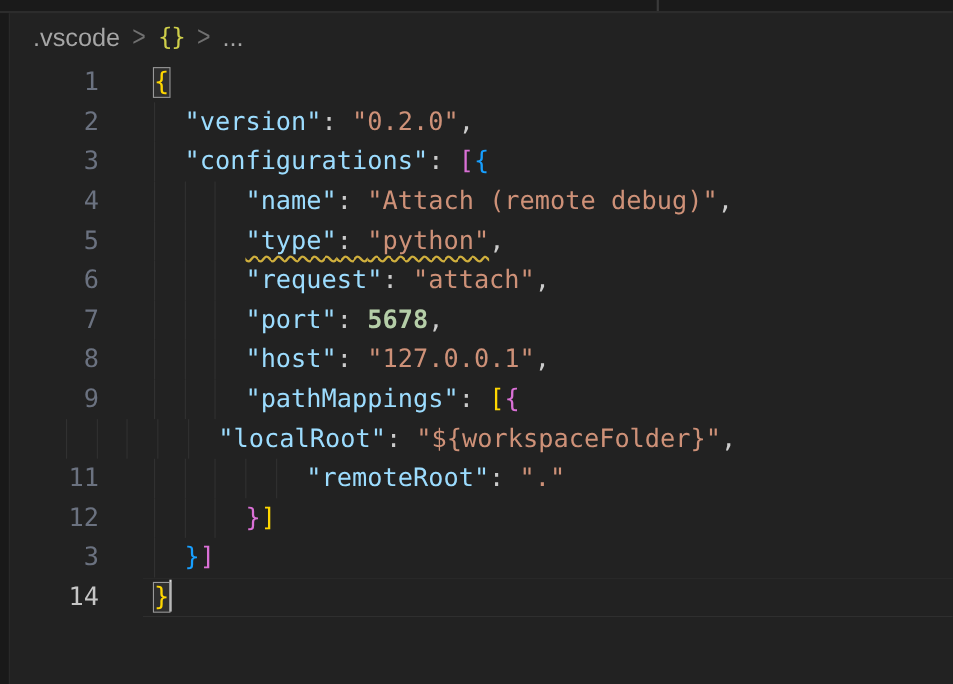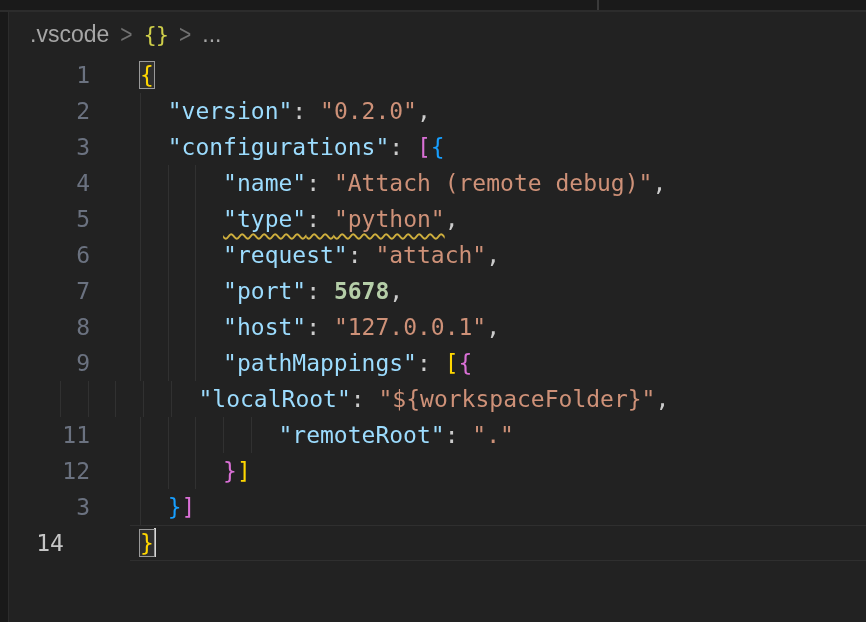--- a/index.html
+++ b/index.html
@@ -20,21 +20,21 @@
               font-size:23px;color:var(--breadcrumb-text,#a6a6a6);}
   .crumb{display:flex;align-items:center;gap:9px;cursor:pointer;}
   .chev{color:var(--breadcrumb-chevron,#707070);font-size:21px;transform:scaleY(1.25);font-weight:400;}
   .json-icon{color:var(--json-icon,#cfcf4a);font-family:"DejaVu Sans Mono",monospace;font-size:22px;letter-spacing:-1px;}
 
   
   .editor{position:absolute;left:10px;top:57px;right:0;}
   .row{display:flex;height:36px;line-height:36px;}
   .ln{flex:none;width:80px;text-align:right;color:var(--line-number,#6b7280);
       font-family:"DejaVu Sans Mono",monospace;font-size:23px;}
-  .row.current .ln{color:var(--line-number-active,#c6c6c6);text-align:center;}
+  .row.current .ln{color:var(--line-number-active,#c6c6c6);}
   .code{position:relative;flex:1;margin-left:40px;padding-left:10px;white-space:pre;
         font-family:"DejaVu Sans Mono",monospace;font-size:23px;color:var(--punctuation,#ccc);}
   .row.current .code{box-shadow:inset 0 1px 0 var(--current-line-border,#2f2f2f),
                                inset 0 -1px 0 var(--current-line-border,#2f2f2f);}
   .guide{position:absolute;top:0;bottom:0;width:1px;background:var(--indent-guide,#313131);}
 
   .tk-key{color:var(--key,#9CDCFE);}
   .tk-str{color:var(--string,#CE9178);}
   .tk-num{color:var(--number,#B5CEA8);font-weight:bold;}
   .tk-pun{color:var(--punctuation,#CCCCCC);}

